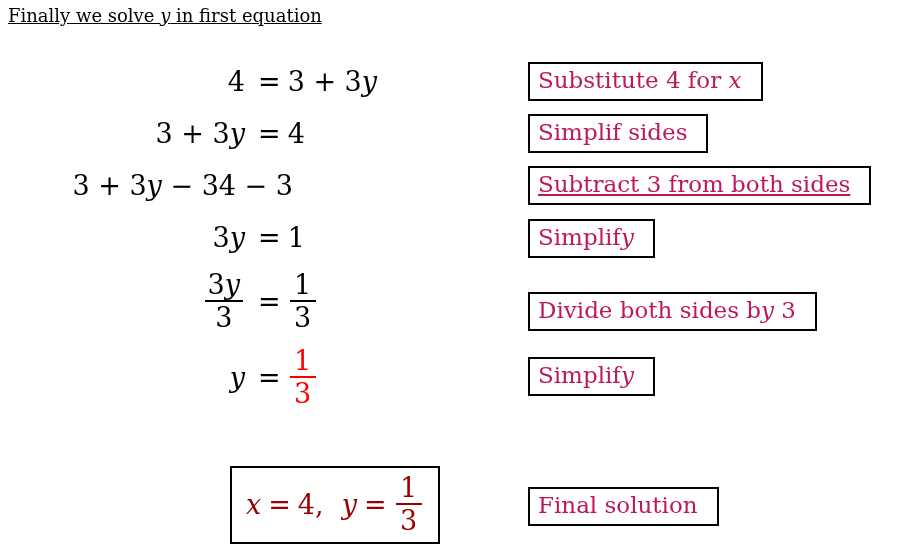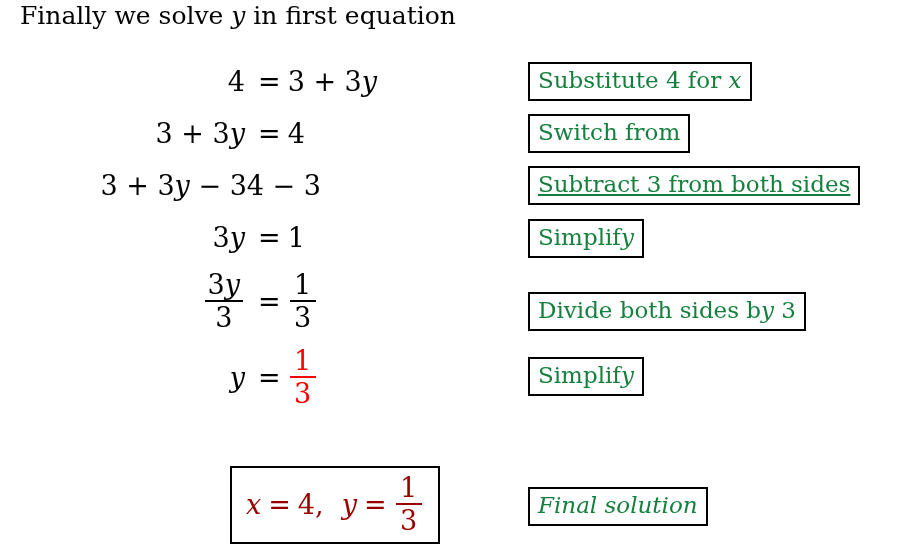--- a/index.html
+++ b/index.html
@@ -12,25 +12,26 @@
     height: 547px;
     position: relative;
     overflow: hidden;
     font-family: "DejaVu Serif", "Liberation Serif", serif;
     color: #000000;
   }
 
   
   #heading {
     position: absolute;
-    left: 20px;
+    left: 8px;
     top: 0px;
-    font-size: 25px;
+    font-size: 18px;
     line-height: 32px;
     white-space: nowrap;
+    text-decoration: underline;
   }
   .mvar {
     font-style: italic;
     font-family: "DejaVu Serif", "Liberation Serif", serif;
   }
 
   
   #equations {
     position: absolute;
     left: 0px;
@@ -101,24 +102,24 @@
     white-space: nowrap;
   }
   #final-answer-box .comma { margin-right: 18px; }
 
   
   .note {
     position: absolute;
     left: 528px;
     border: 2px solid #000000;
     background: #ffffff;
-    color: #15803d;
+    color: #be185d;
     font-size: 23px;
     line-height: 27px;
-    padding: 3px 8px 5px 8px;
+    padding: 3px 19px 5px 8px;
     white-space: nowrap;
   }
 </style>
 </head>
 <body>
 
 <div id="heading">
   <span>Finally we solve </span><span class="mvar">y</span><span> in first equation</span>
 </div>
 
@@ -138,21 +139,21 @@
     <div class="eq-left">
       <span>3 + 3<i>y</i></span>
     </div>
     <div class="eq-right">
       <span class="op">=</span>
       <span>4</span>
     </div>
   </div>
 
   <div class="eqrow">
-    <div class="eq-left" style="width:293px;padding-left:28px;">
+    <div class="eq-left" style="width:293px;">
       <span>3 + 3<i>y</i> − 34 − 3</span>
     </div>
     <div class="eq-right">
       <span class="op"></span>
       <span></span>
     </div>
   </div>
 
   <div class="eqrow">
     <div class="eq-left">
@@ -208,34 +209,34 @@
     <span class="bar"></span>
     <span class="den">3</span>
   </span>
 </div>
 
 <div class="note" style="top:62px;">
   <span>Substitute 4 for <i>x</i></span>
 </div>
 
 <div class="note" style="top:114px;">
-  <span>Switch from</span>
+  <span>Simplif sides</span>
 </div>
 
 <div class="note" style="top:166px;text-decoration:underline;">
   <span>Subtract 3 from both sides</span>
 </div>
 
 <div class="note" style="top:219px;">
   <span>Simplif<i>y</i></span>
 </div>
 
 <div class="note" style="top:292px;">
   <span>Divide both sides b<i>y</i> 3</span>
 </div>
 
 <div class="note" style="top:357px;">
   <span>Simplif<i>y</i></span>
 </div>
 
-<div class="note" style="top:487px;font-style:italic;">
+<div class="note" style="top:487px;">
   <span>Final solution</span>
 </div>
 
 </body></html>

